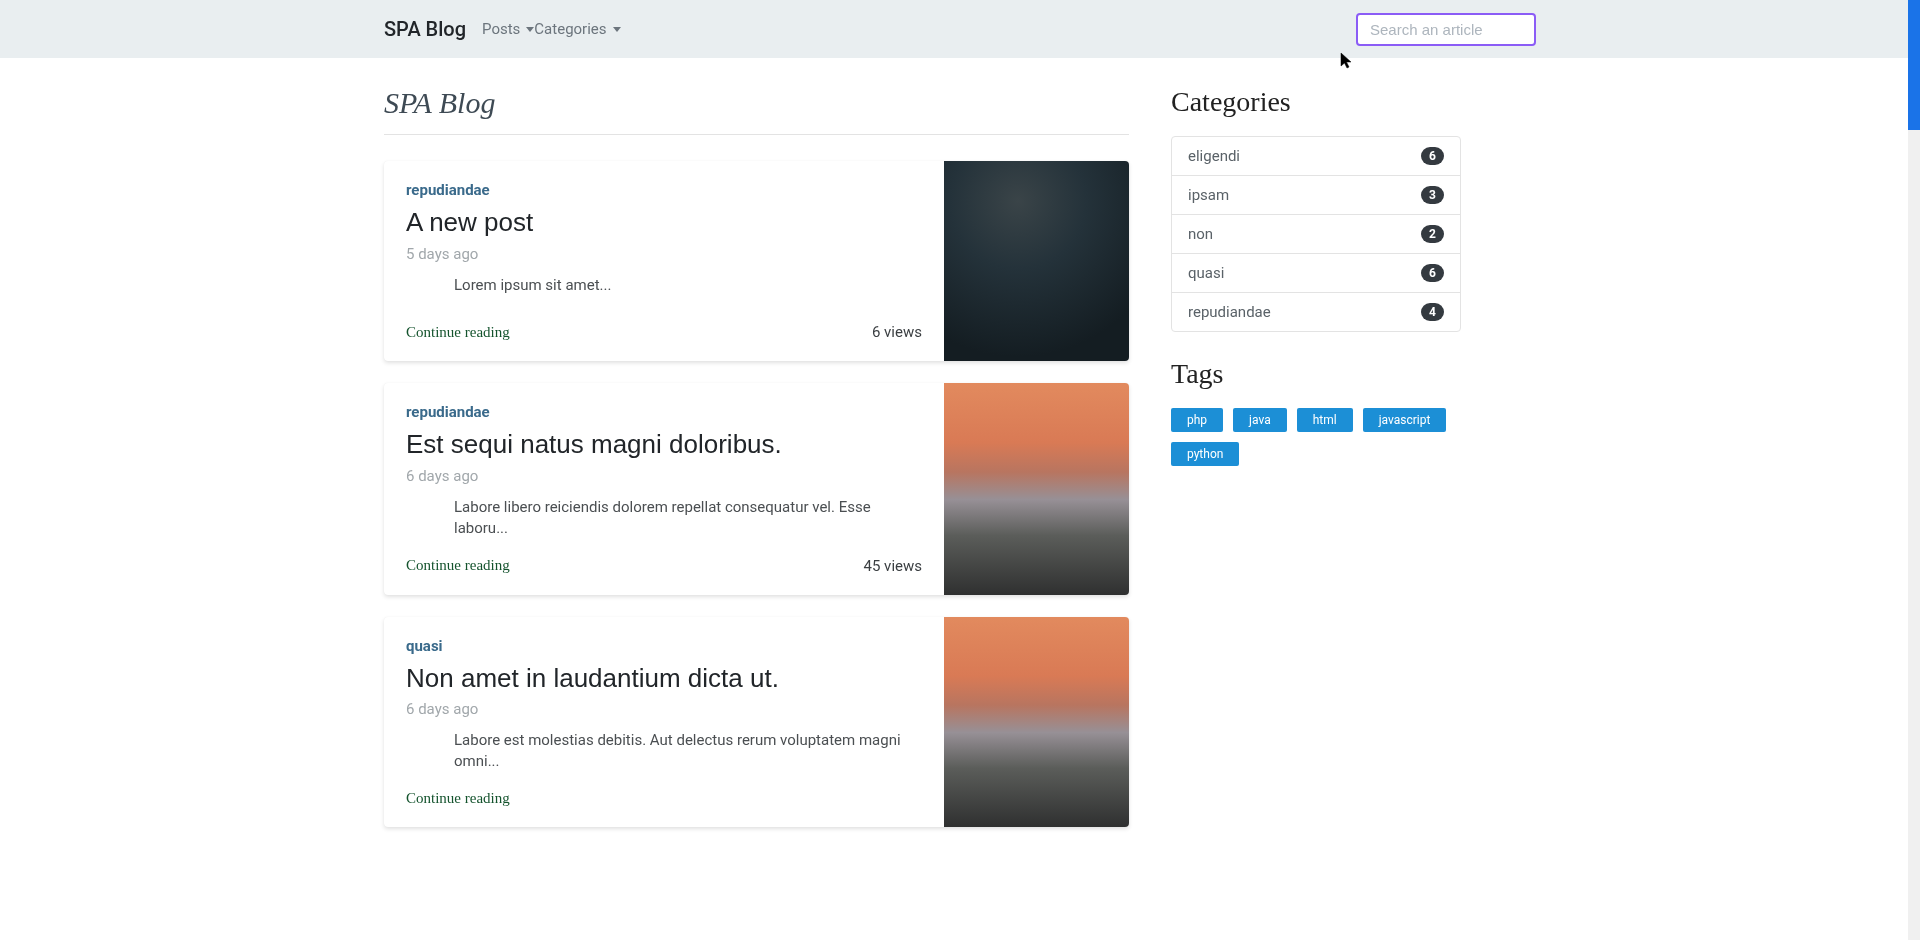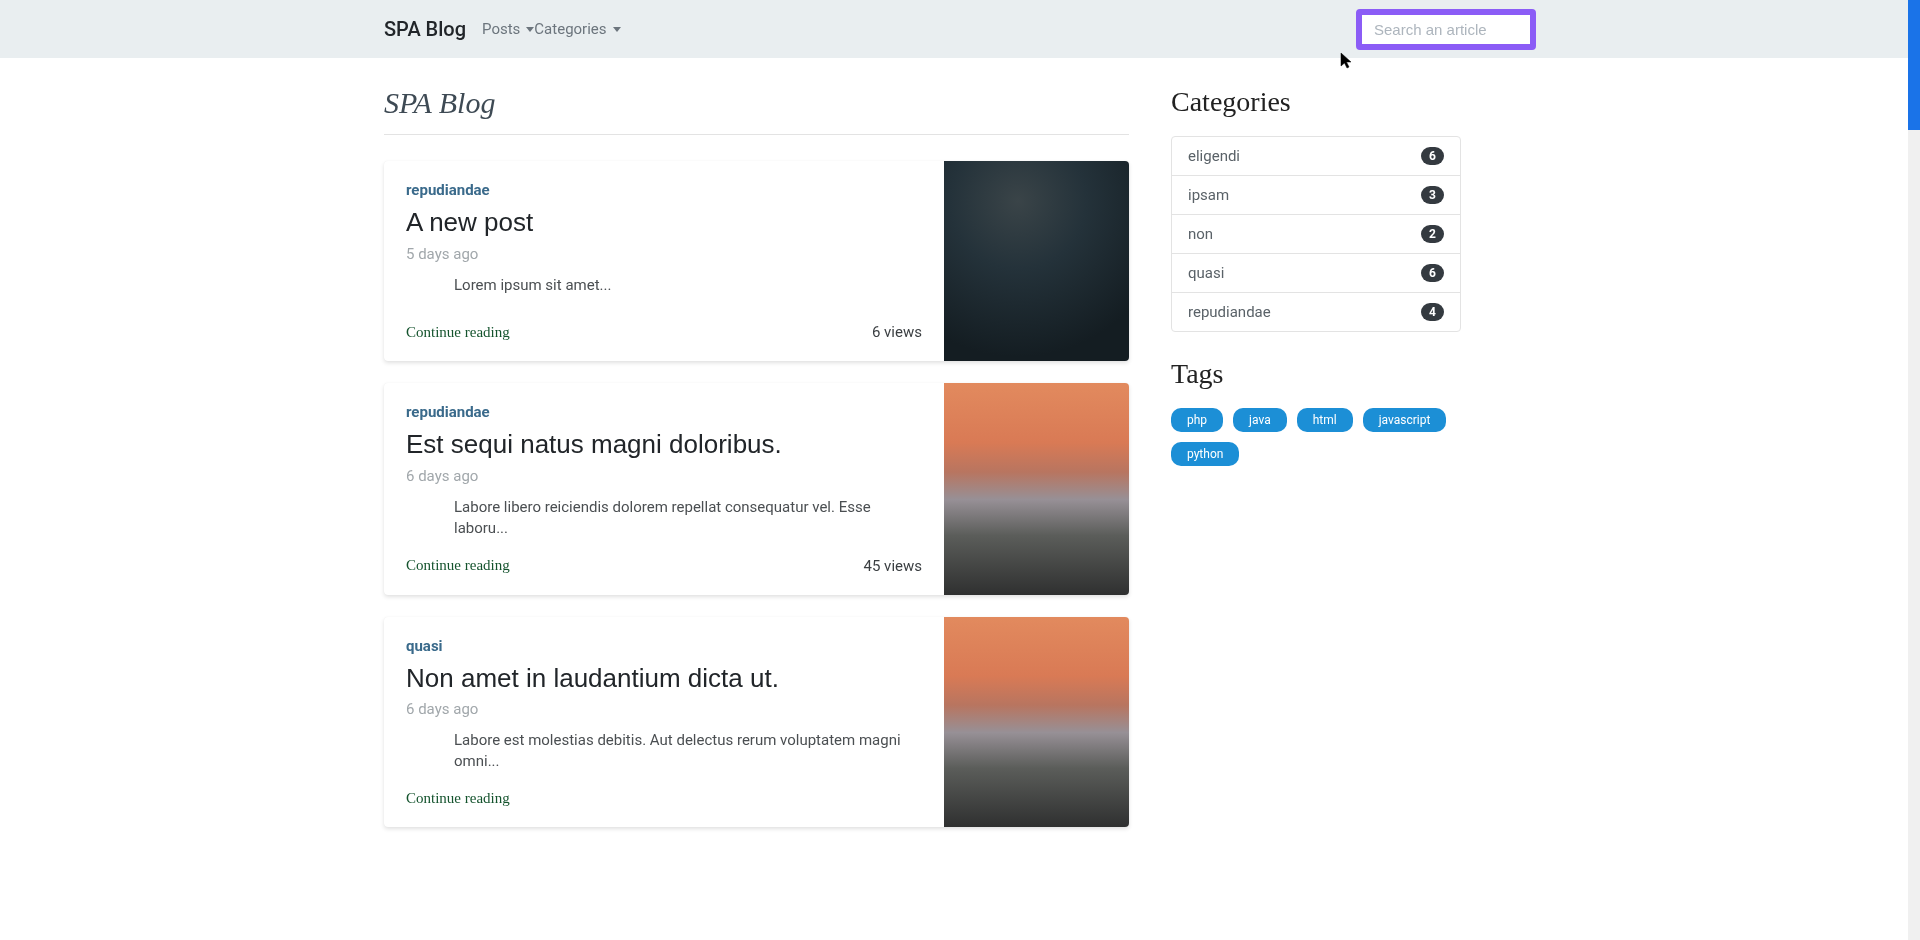--- a/index.html
+++ b/index.html
@@ -46,21 +46,21 @@
   width: 0; height: 0;
   border-left: 4px solid transparent;
   border-right: 4px solid transparent;
   border-top: 5px solid #6c757d;
   margin-left: 2px;
 }
 .search-input {
   width: 180px;
   padding: 6px 12px;
   font-size: 15px;
-  border: 6px solid #8b5cf6;
+  border: 2px solid #8b5cf6;
   border-radius: 4px;
   background: #fff;
   color: #495057;
 }
 .search-input::placeholder { color: #adb5bd; }
 
 .container {
   max-width: 1200px;
   margin: 0 auto;
   padding: 28px 24px;
@@ -184,21 +184,21 @@
   padding: 2px 8px;
   min-width: 18px;
   text-align: center;
 }
 .tag-cloud { display: flex; flex-wrap: wrap; gap: 10px; }
 .tag-pill {
   background: #1c8fd6;
   color: #fff;
   font-size: 12px;
   padding: 5px 16px;
-  border-radius: 10px;
+  border-radius: 2px;
   cursor: pointer;
   text-decoration: none;
 }
 
 .cursor-icon {
   position: fixed;
   top: 52px;
   left: 1340px;
   pointer-events: none;
 }

